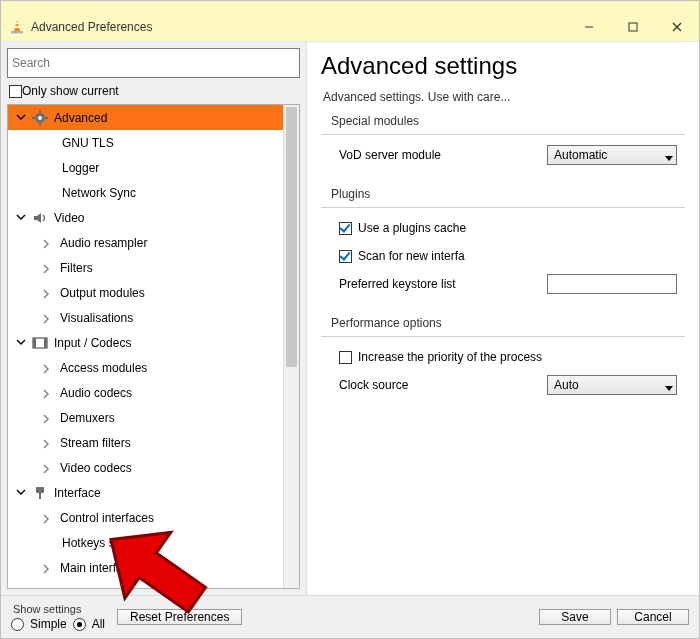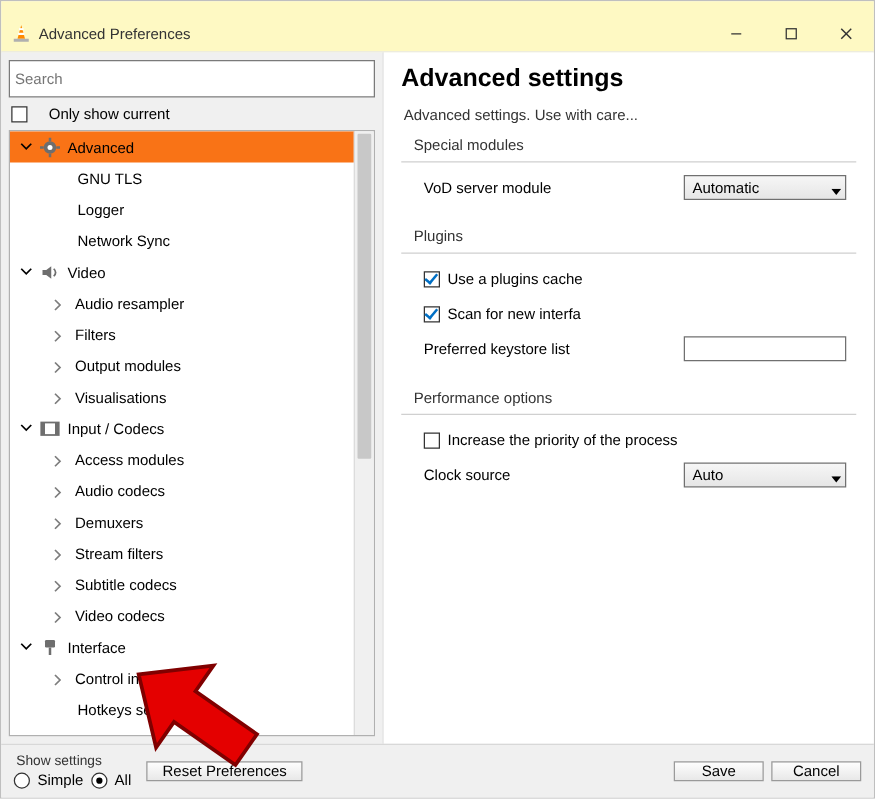--- a/index.html
+++ b/index.html
@@ -6,38 +6,38 @@
   .window{width:700px;height:639px;border:1px solid #bfbfbf;box-sizing:border-box;background:#fff;position:relative;display:flex;flex-direction:column}
   .titlebar{height:28px;display:flex;align-items:center;padding:12px 0 0 8px;background:#fef9c3;border-bottom:1px solid #e8e8e8}
   .titlebar .app-icon{width:16px;height:16px;margin-right:6px}
   .titlebar .title{flex:0 0 auto;color:#333}
   .titlebar .spacer{flex:1}
   .win-btns{display:flex}
   .win-btn{width:44px;height:28px;display:flex;align-items:center;justify-content:center;color:#555}
   .body{flex:1;display:flex;min-height:0}
   .left{width:306px;display:flex;flex-direction:column;border-right:1px solid #e0e0e0;background:#f0f0f0;padding:6px 6px 0 6px;box-sizing:border-box}
   .search{height:30px;border:1px solid #7a7a7a;background:#fff;padding:2px 4px;font:inherit;color:#555;width:100%;box-sizing:border-box}
-  .chk-row{display:flex;align-items:center;margin:6px 0 6px 2px;gap:17px}
+  .chk-row{display:flex;align-items:center;margin:6px 0 6px 2px;gap:0}
   .chk{width:13px;height:13px;border:1px solid #333;background:#fff;box-sizing:border-box;position:relative}
   .chk.checked::after{content:"";position:absolute;left:2px;top:-1px;width:4px;height:8px;border:solid #006fc4;border-width:0 2px 2px 0;transform:rotate(40deg)}
   .tree-wrap{flex:1;border:1px solid #b0b0b0;background:#fff;position:relative;overflow:hidden}
   .tree-scroll{position:absolute;top:0;right:0;width:15px;height:100%;background:#f0f0f0;border-left:1px solid #dcdcdc}
   .tree-scroll .thumb{position:absolute;left:2px;width:11px;top:2px;height:260px;background:#c8c8c8;border-radius:1px}
   .tree{position:absolute;top:0;left:0;right:15px;bottom:0;overflow:hidden}
   .node{height:25px;display:flex;align-items:center;padding-left:8px;color:#000}
   .node.sub{padding-left:34px}
   .node.sub2{padding-left:54px}
   .node.sel{background:#f97316}
   .twisty{width:12px;height:12px;margin-right:4px;flex:0 0 auto}
   .twisty svg{display:block}
   .cat-icon{width:16px;height:16px;margin-right:6px;flex:0 0 auto}
   .node-label{white-space:nowrap}
   .chevron{width:10px;height:10px;margin-right:8px;flex:0 0 auto;color:#7d7d7d}
   .right{flex:1;display:flex;flex-direction:column;padding:10px 14px 0 14px;box-sizing:border-box;background:#fff}
-  .h1{font-size:20px;font-weight:700;margin:0 0 8px 0}
+  .h1{font-size:24px;font-weight:400;margin:0 0 8px 0}
   .sub-desc{color:#333;margin:2px 0 10px 2px}
   .group{margin-bottom:10px}
   .group-title{color:#333;margin:0 0 6px 10px}
   .group-box{border-top:1px solid #d0d0d0;padding:10px 8px 4px 18px}
   .row{display:flex;align-items:center;margin-bottom:8px;min-height:20px}
   .row .lbl{flex:0 0 190px}
   .combo{width:130px;height:20px;border:1px solid #707070;background:linear-gradient(#f6f6f6,#e6e6e6);display:flex;align-items:center;padding:0 4px 0 6px;box-sizing:border-box;position:relative}
   .combo .dd{position:absolute;right:3px;top:5px}
   .txt{width:130px;height:20px;border:1px solid #707070;background:#fff;box-sizing:border-box}
   .bottom{height:42px;border-top:1px solid #d8d8d8;background:#f0f0f0;display:flex;align-items:center;padding:0 10px}
@@ -197,26 +197,20 @@
           <div class="node sub">
               <span class="chevron"><svg width="8" height="10">
                   <polyline points="2,1 6,5 2,9" fill="none" stroke="#7d7d7d" stroke-width="1.4"></polyline>
                 </svg></span>
               <span class="node-label">Stream filters</span>
             </div>
           <div class="node sub">
               <span class="chevron"><svg width="8" height="10">
                   <polyline points="2,1 6,5 2,9" fill="none" stroke="#7d7d7d" stroke-width="1.4"></polyline>
                 </svg></span>
-              <span class="node-label">Subtitle codecs</span>
-            </div>
-          <div class="node sub">
-              <span class="chevron"><svg width="8" height="10">
-                  <polyline points="2,1 6,5 2,9" fill="none" stroke="#7d7d7d" stroke-width="1.4"></polyline>
-                </svg></span>
               <span class="node-label">Video codecs</span>
             </div>
 
           <div class="node">
             <span class="twisty">
                 <svg width="10" height="10">
                   <polyline points="1,3 5,7 9,3" fill="none" stroke="#000" stroke-width="1.4"></polyline>
                 </svg>
               </span>
             <span class="cat-icon"><svg width="16" height="16" viewBox="0 0 16 16">

